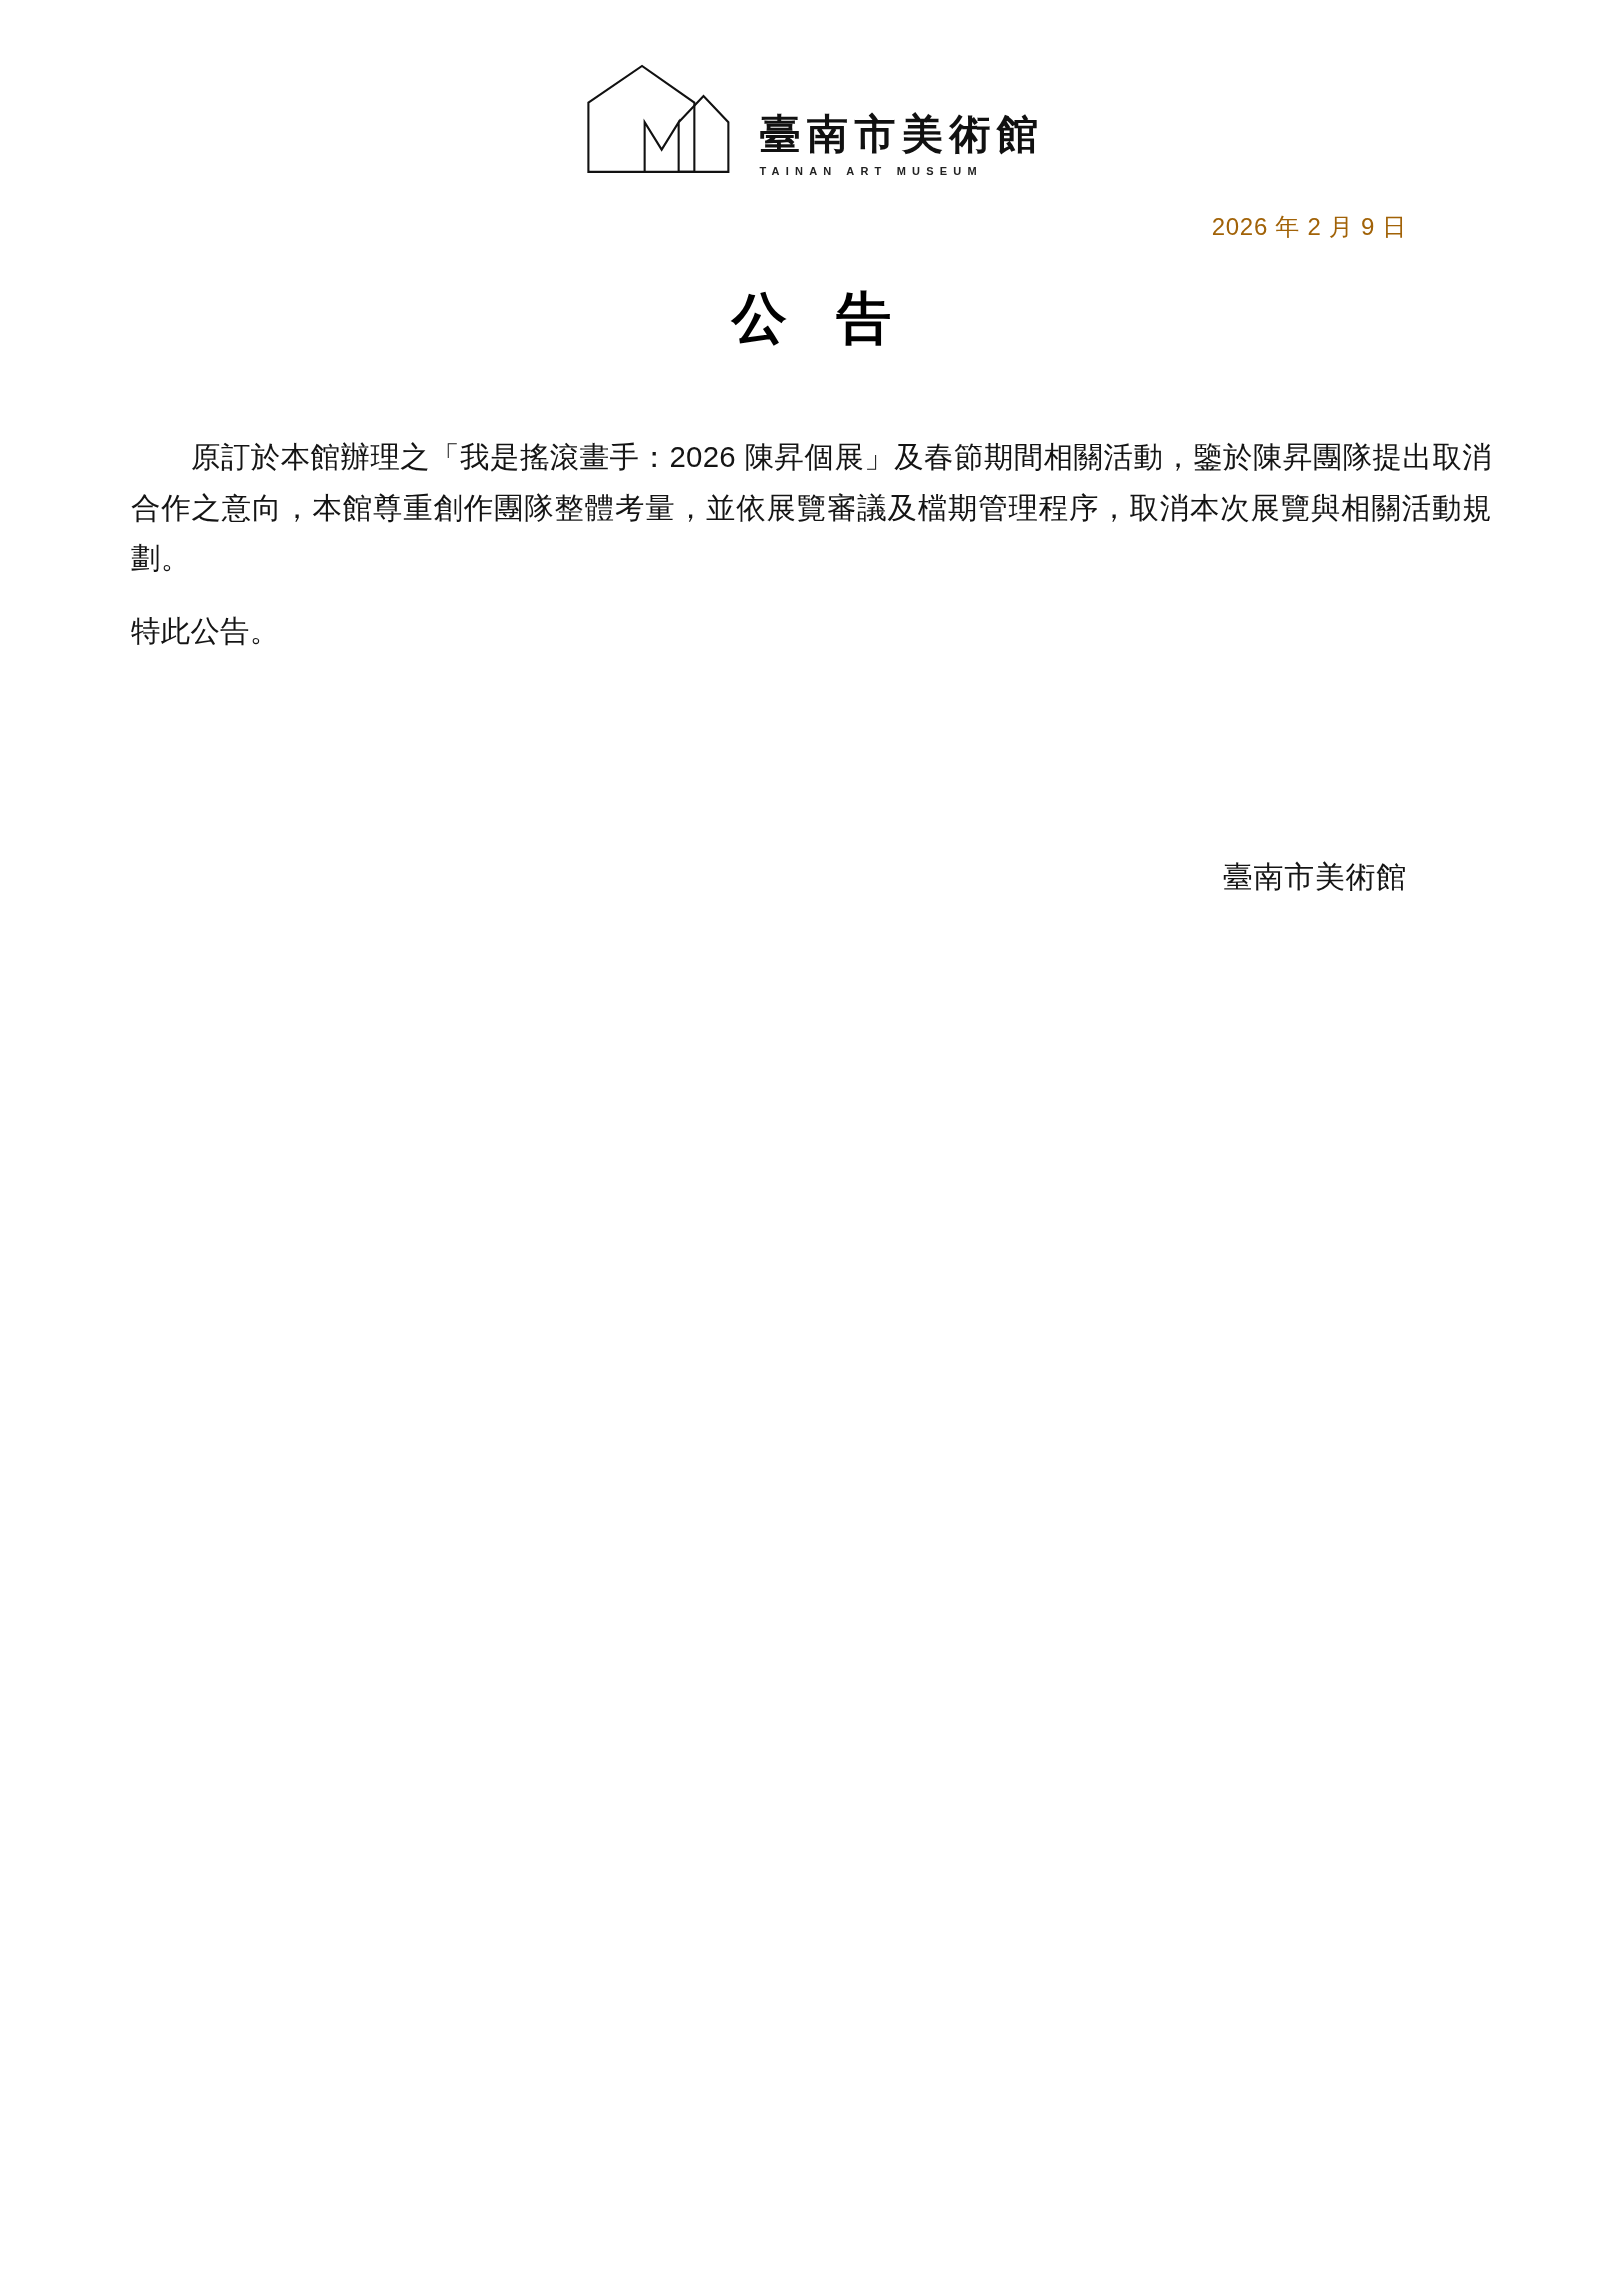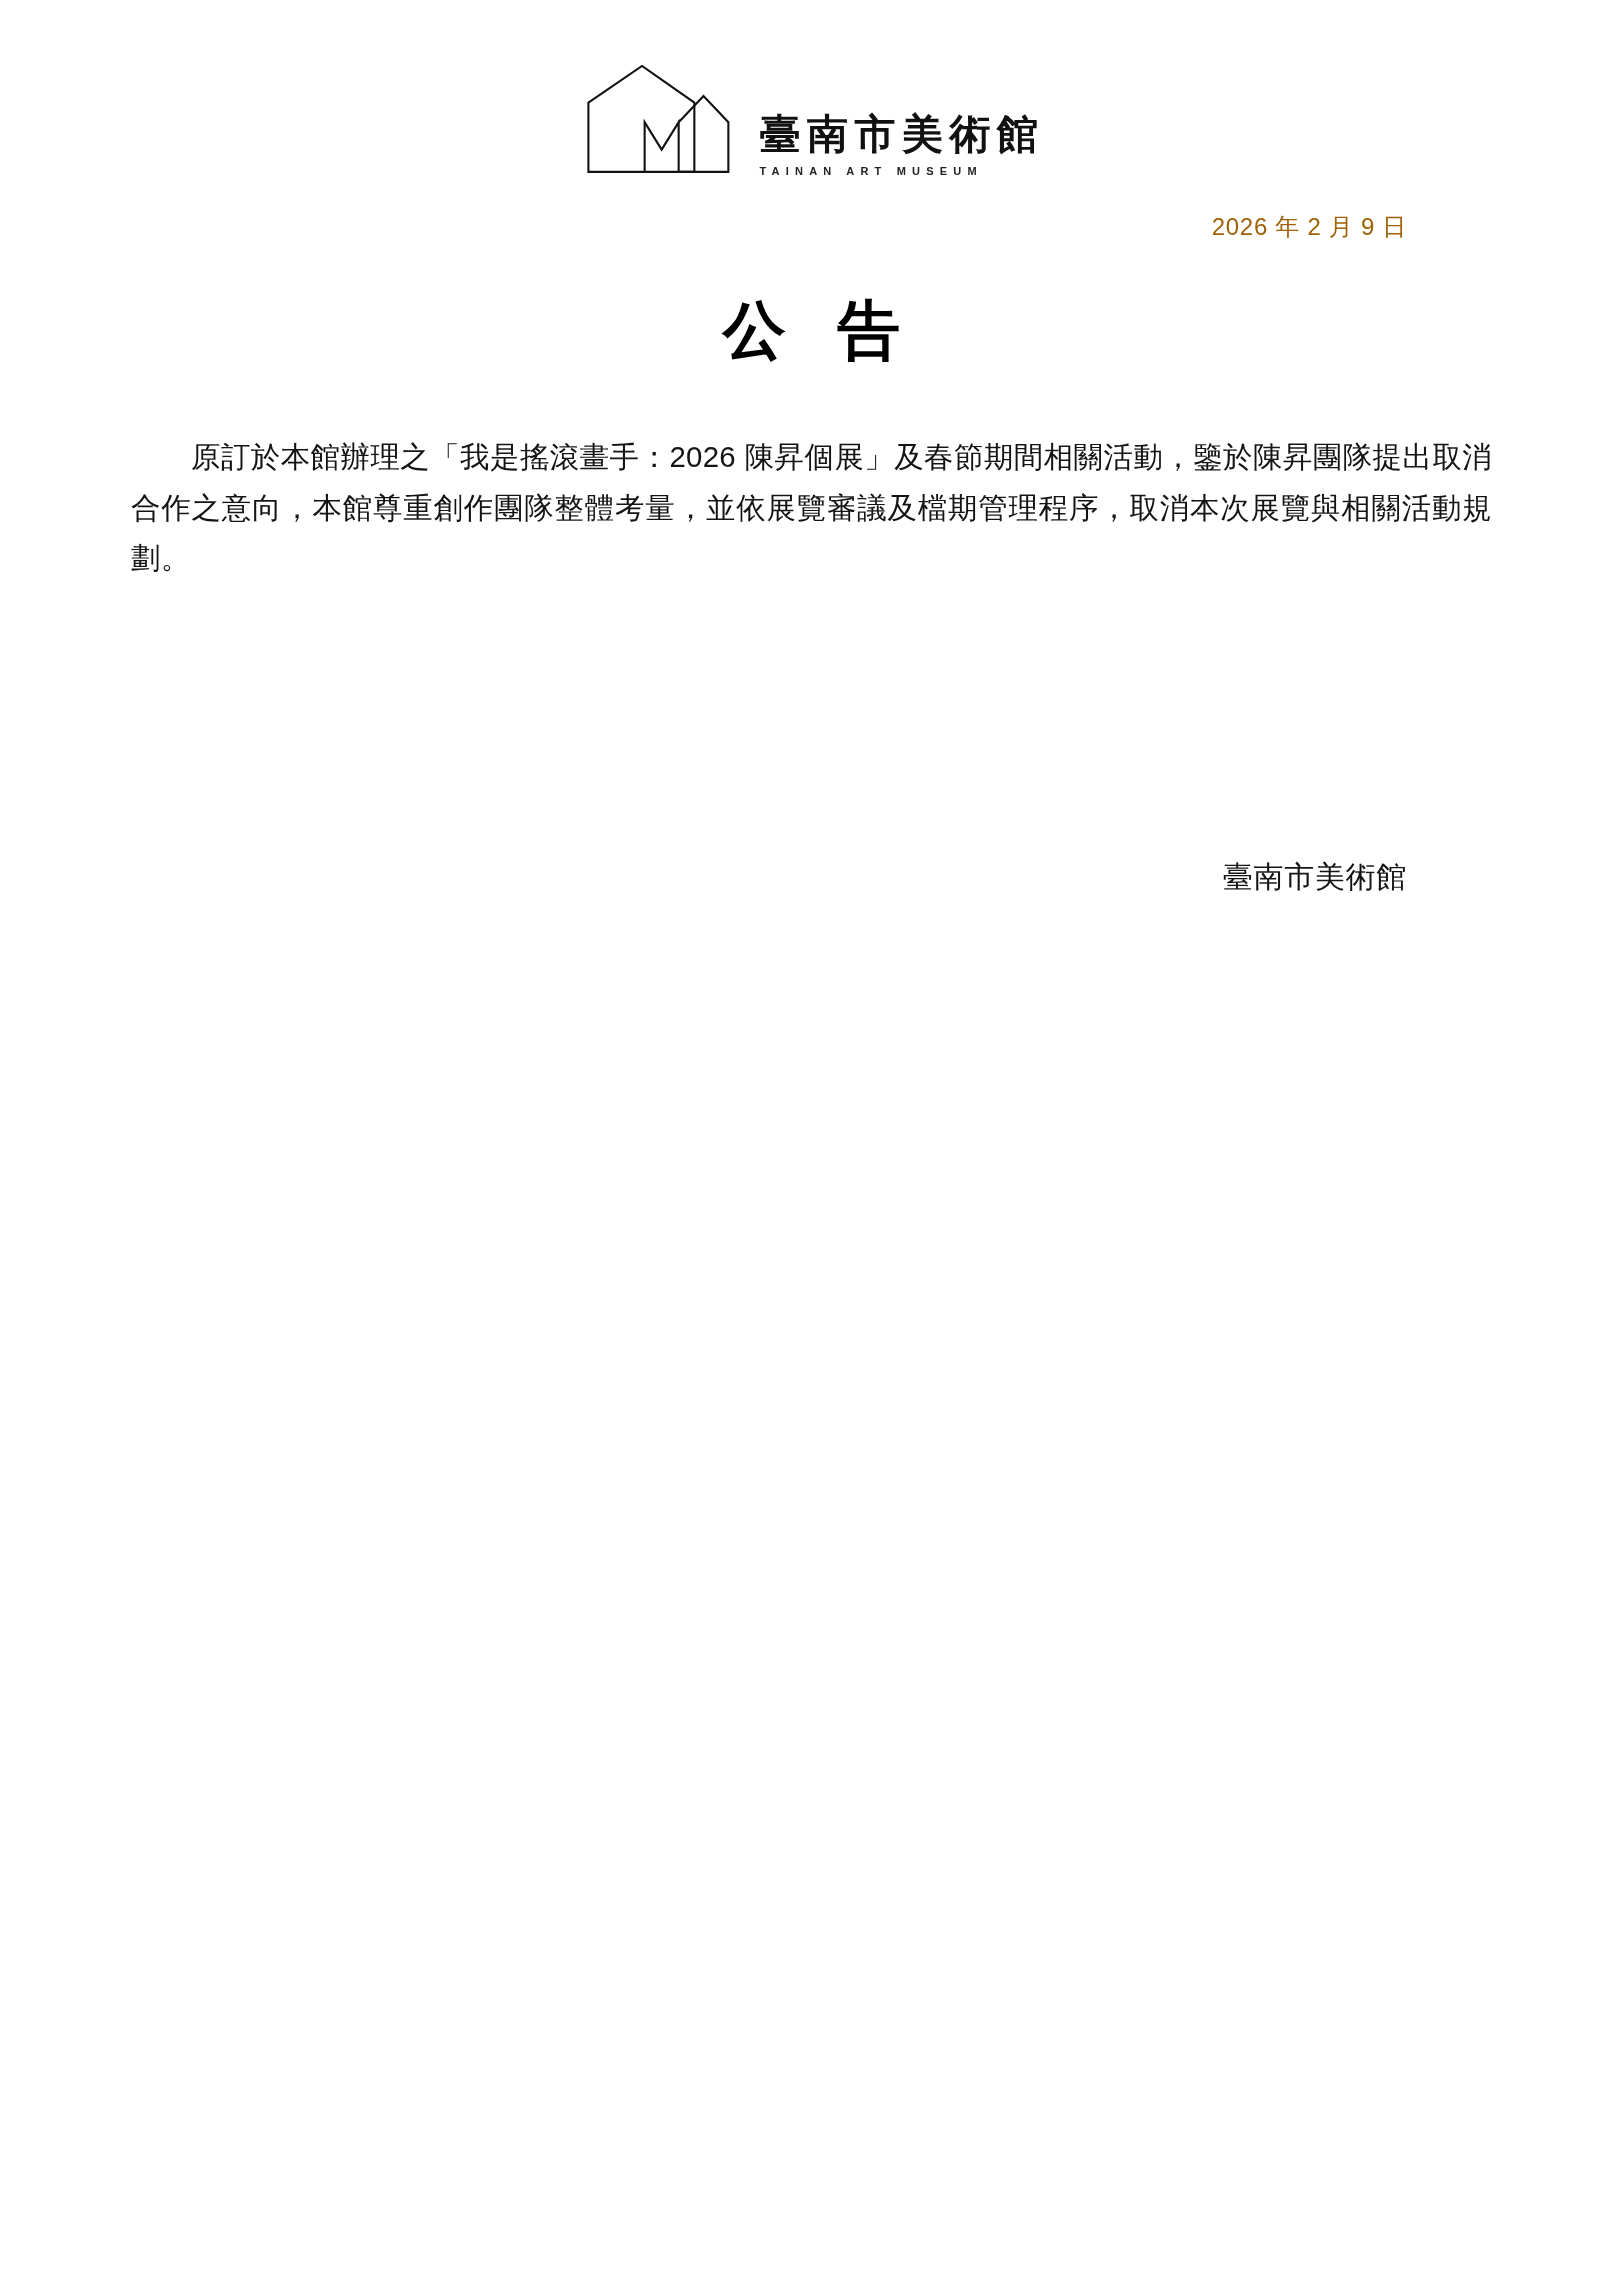--- a/index.html
+++ b/index.html
@@ -79,25 +79,25 @@
     right: 216px;
     font-size: 24px;
     color: #a16207;
     letter-spacing: 0.7px;
     white-space: nowrap;
   }
 
   
   .doc-title {
     position: absolute;
-    top: 288px;
+    top: 282px;
     left: 0;
     width: 1623px;
     text-align: center;
-    font-size: 63px;
+    font-size: 55px;
     font-weight: 700;
     letter-spacing: 17px;
     text-indent: 17px;
     color: #000;
   }
 
   
   .body-block {
     position: absolute;
     top: 432px;
@@ -150,18 +150,19 @@
       </div>
     </div>
   </div>
 
   <div class="doc-date">2026 年 2 月 9 日</div>
 
   <div class="doc-title">公 告</div>
 
   <div class="body-block">
     <p class="para indent">原訂於本館辦理之「我是搖滾畫手：2026 陳昇個展」及春節期間相關活動，鑒於陳昇團隊提出取消合作之意向，本館尊重創作團隊整體考量，並依展覽審議及檔期管理程序，取消本次展覽與相關活動規劃。</p>
+    <p class="para">特此公告。</p>
   </div>
 
   <div class="signature">臺南市美術館</div>
 
 </div>
 
 
 </body></html>

